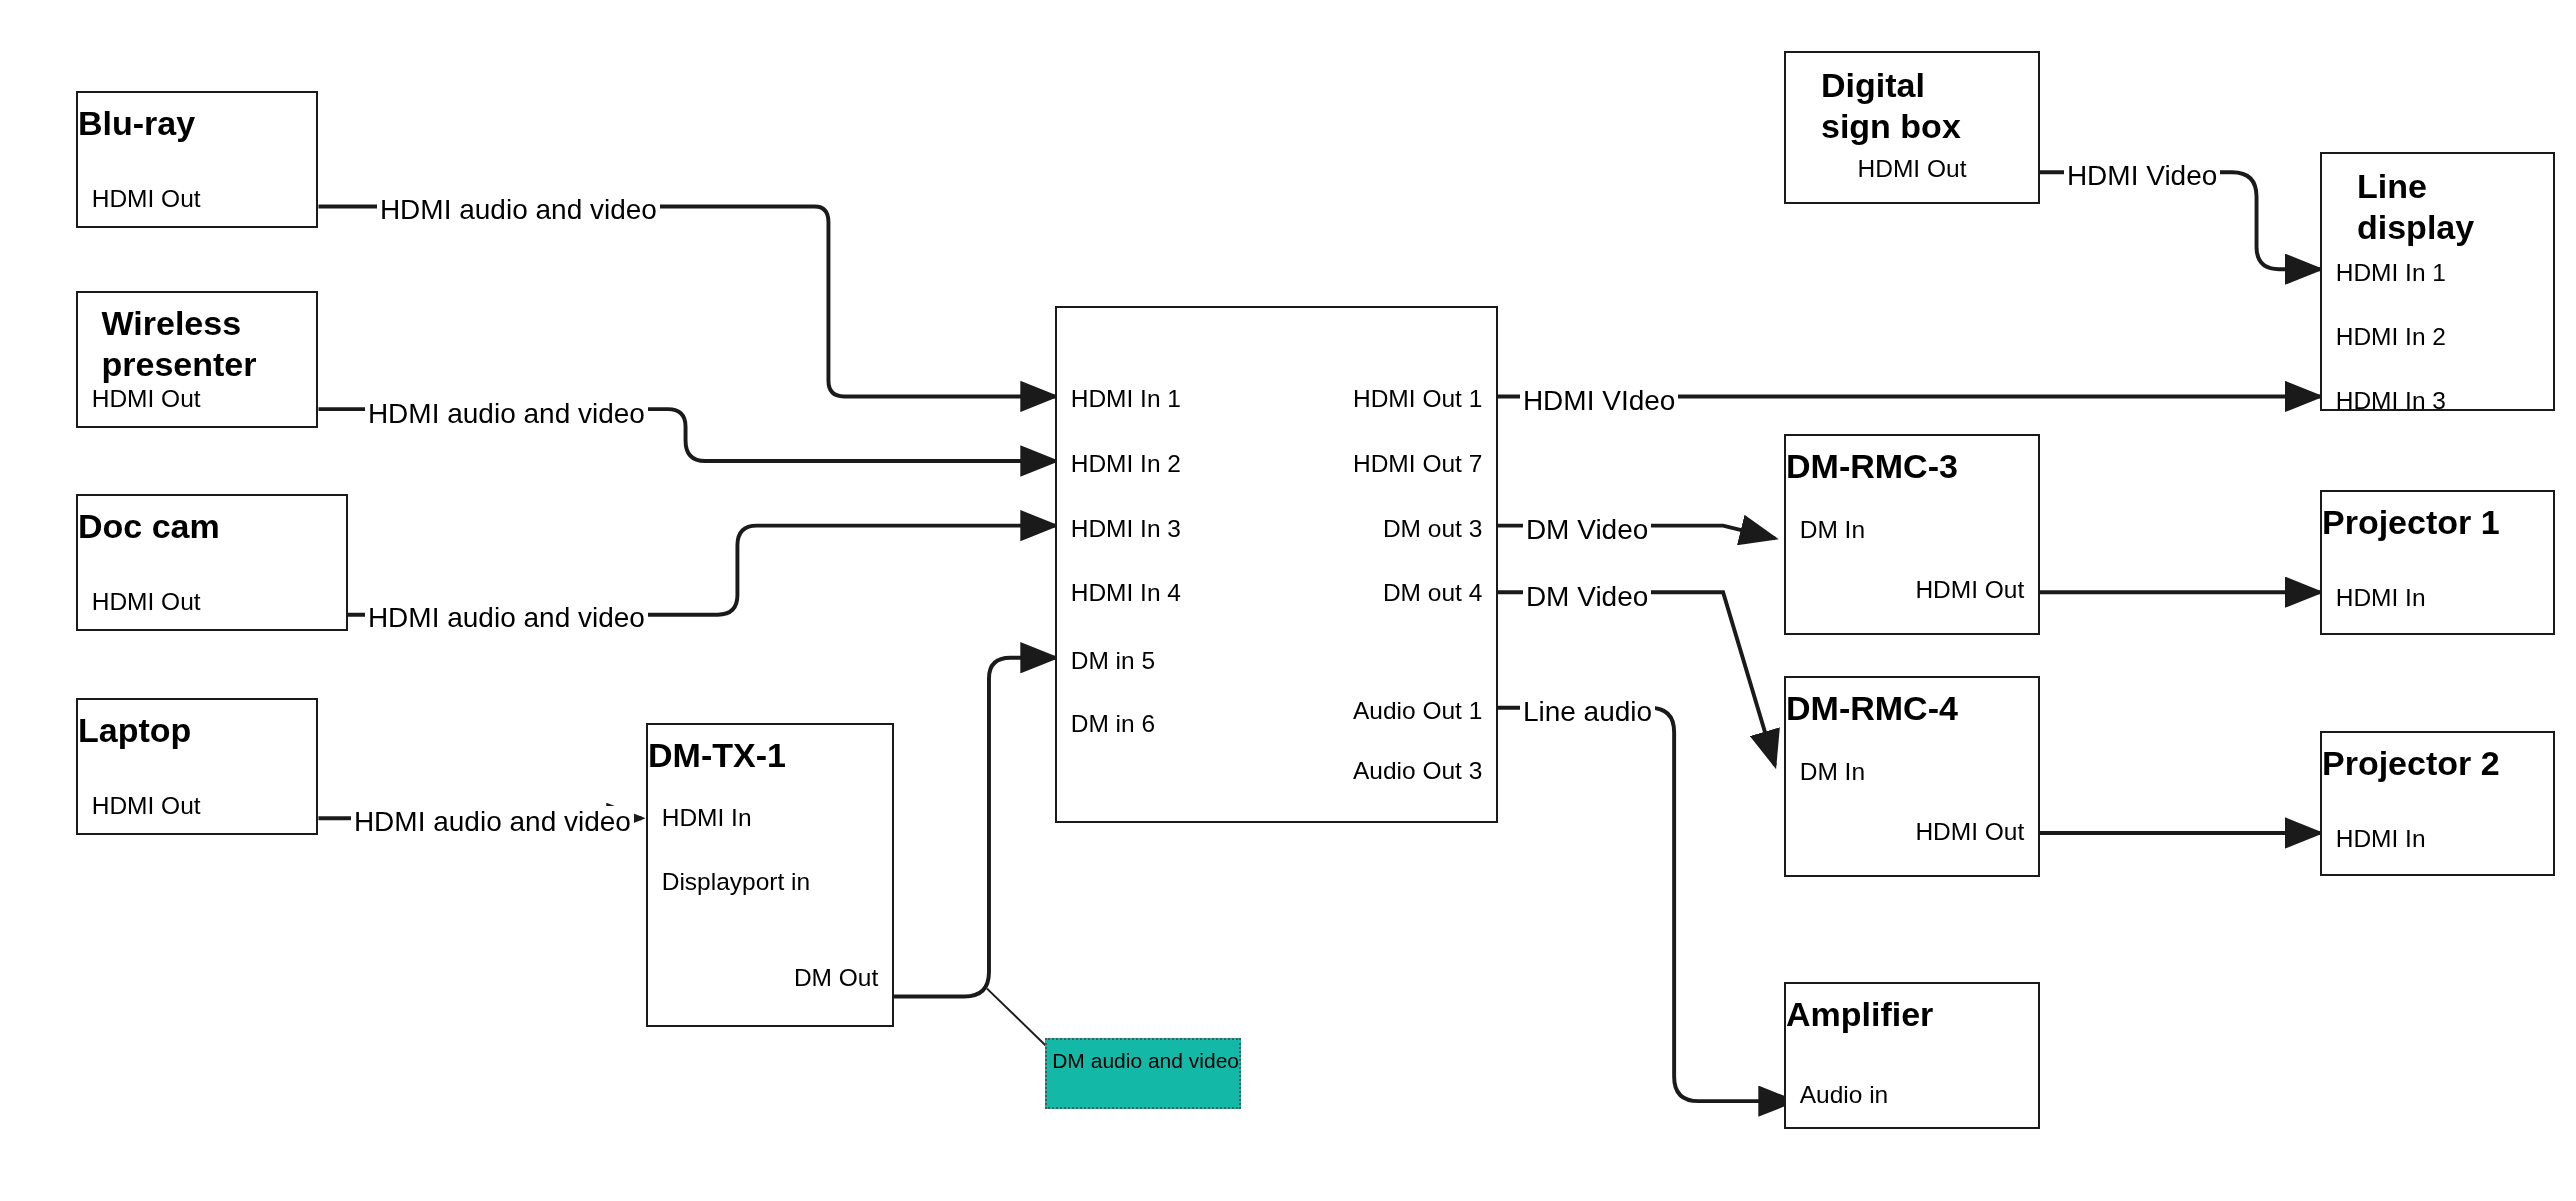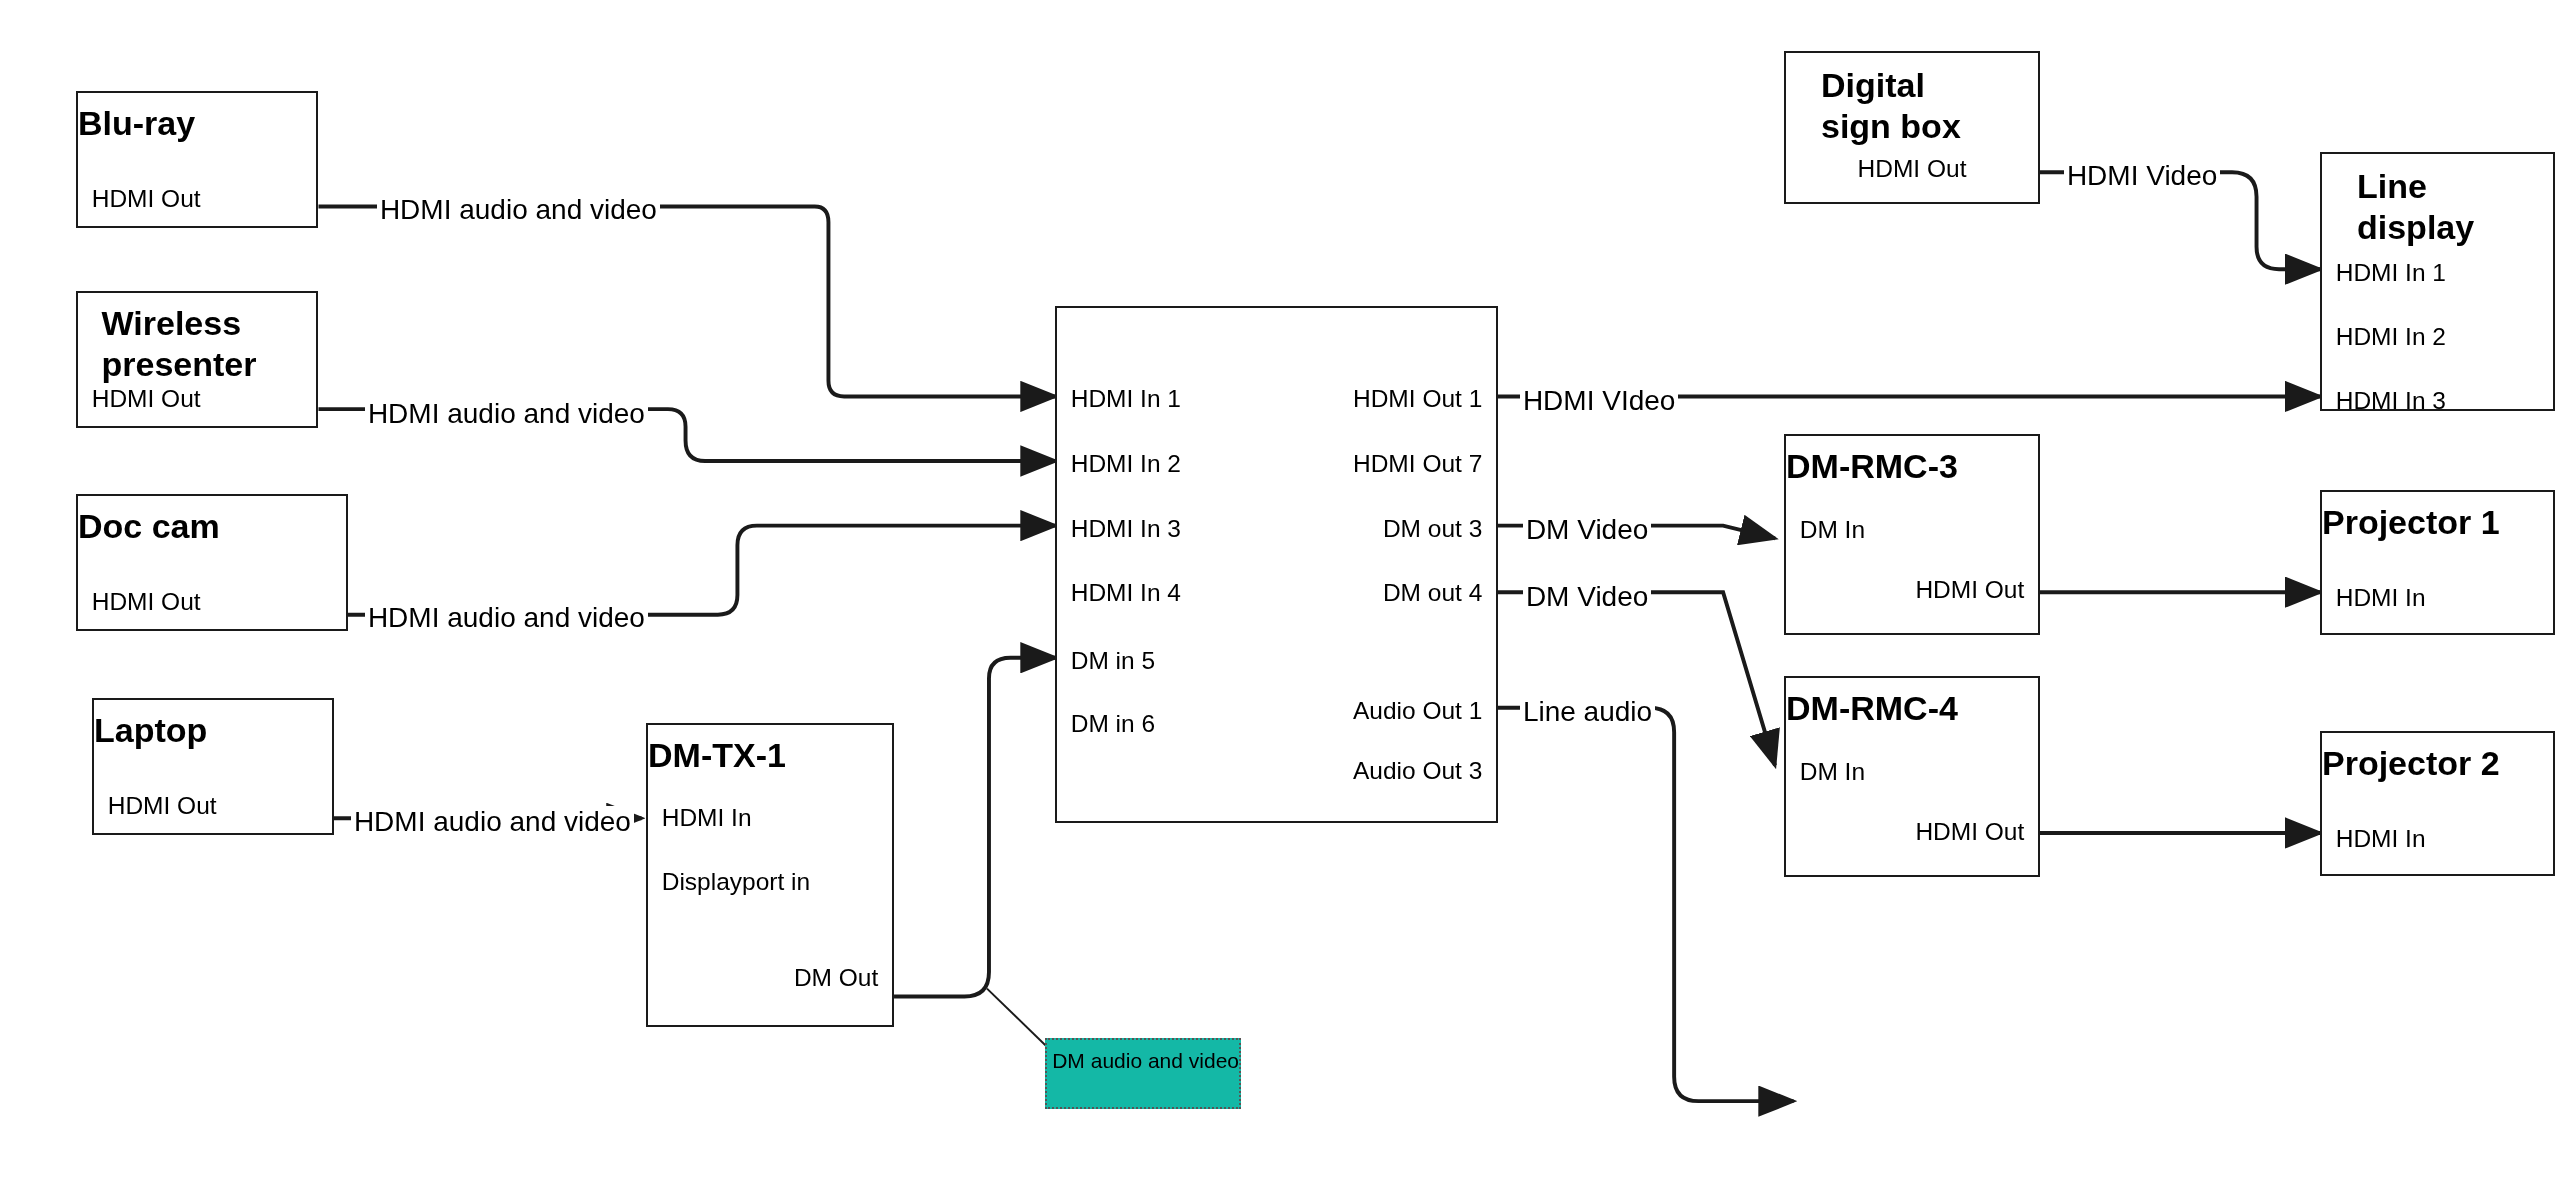--- a/index.html
+++ b/index.html
@@ -117,21 +117,21 @@
   <div class="node" style="left:76px; top:291px; width:242px; height:137px;">
     <div class="title" style="padding:9.8px 23.5px 0 23.5px;">Wireless presenter</div>
     <div class="port left" style="top:93px;">HDMI Out</div>
   </div>
 
   <div class="node" style="left:76px; top:494px; width:272px; height:137px;">
     <div class="title">Doc cam</div>
     <div class="port left" style="top:93px;">HDMI Out</div>
   </div>
 
-  <div class="node" style="left:76px; top:698px; width:242px; height:137px;margin-left:16px;">
+  <div class="node" style="left:76px; top:698px; width:242px; height:137px;">
     <div class="title">Laptop</div>
     <div class="port left" style="top:93px;">HDMI Out</div>
   </div>
 
   <div class="node" style="left:646px; top:723px; width:248px; height:304px;">
     <div class="title">DM-TX-1</div>
     <div class="port left" style="top:80px;">HDMI In</div>
     <div class="port left" style="top:144px;">Displayport in</div>
     <div class="port right" style="top:240px;">DM Out</div>
   </div>
@@ -178,20 +178,24 @@
   <div class="node" style="left:2320px; top:490px; width:235px; height:145px;">
     <div class="title">Projector 1</div>
     <div class="port left" style="top:93px;">HDMI In</div>
   </div>
 
   <div class="node" style="left:2320px; top:731px; width:235px; height:145px;">
     <div class="title">Projector 2</div>
     <div class="port left" style="top:93px;">HDMI In</div>
   </div>
 
+  <div class="node" style="left:1784px; top:982px; width:256px; height:147px;">
+    <div class="title">Amplifier</div>
+    <div class="port left" style="top:98px;">Audio in</div>
+  </div>
 
   <div class="edge-label" style="left:377px; top:194px;">HDMI audio and video</div>
   <div class="edge-label" style="left:365px; top:398px;">HDMI audio and video</div>
   <div class="edge-label" style="left:365px; top:602px;">HDMI audio and video</div>
   <div class="edge-label" style="left:351px; top:806px;">HDMI audio and video</div>
   <div class="edge-label" style="left:2064px; top:160px;">HDMI Video</div>
   <div class="edge-label" style="left:1520px; top:385px;">HDMI VIdeo</div>
   <div class="edge-label" style="left:1523px; top:514px;">DM Video</div>
   <div class="edge-label" style="left:1523px; top:581px;">DM Video</div>
   <div class="edge-label" style="left:1520px; top:696px;">Line audio</div>

